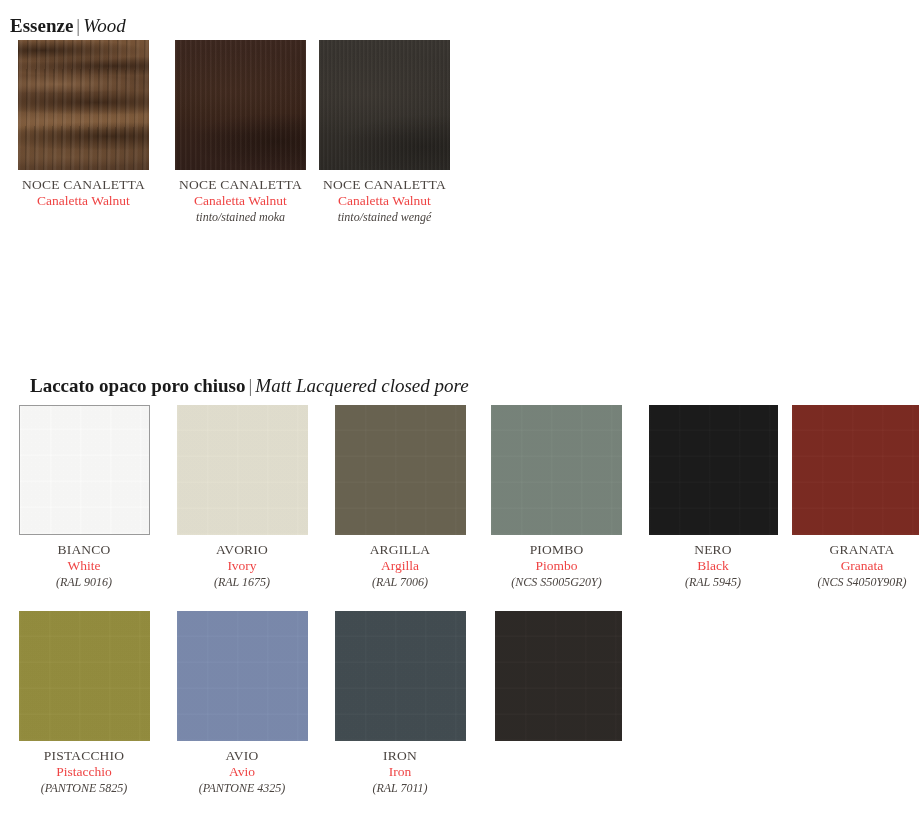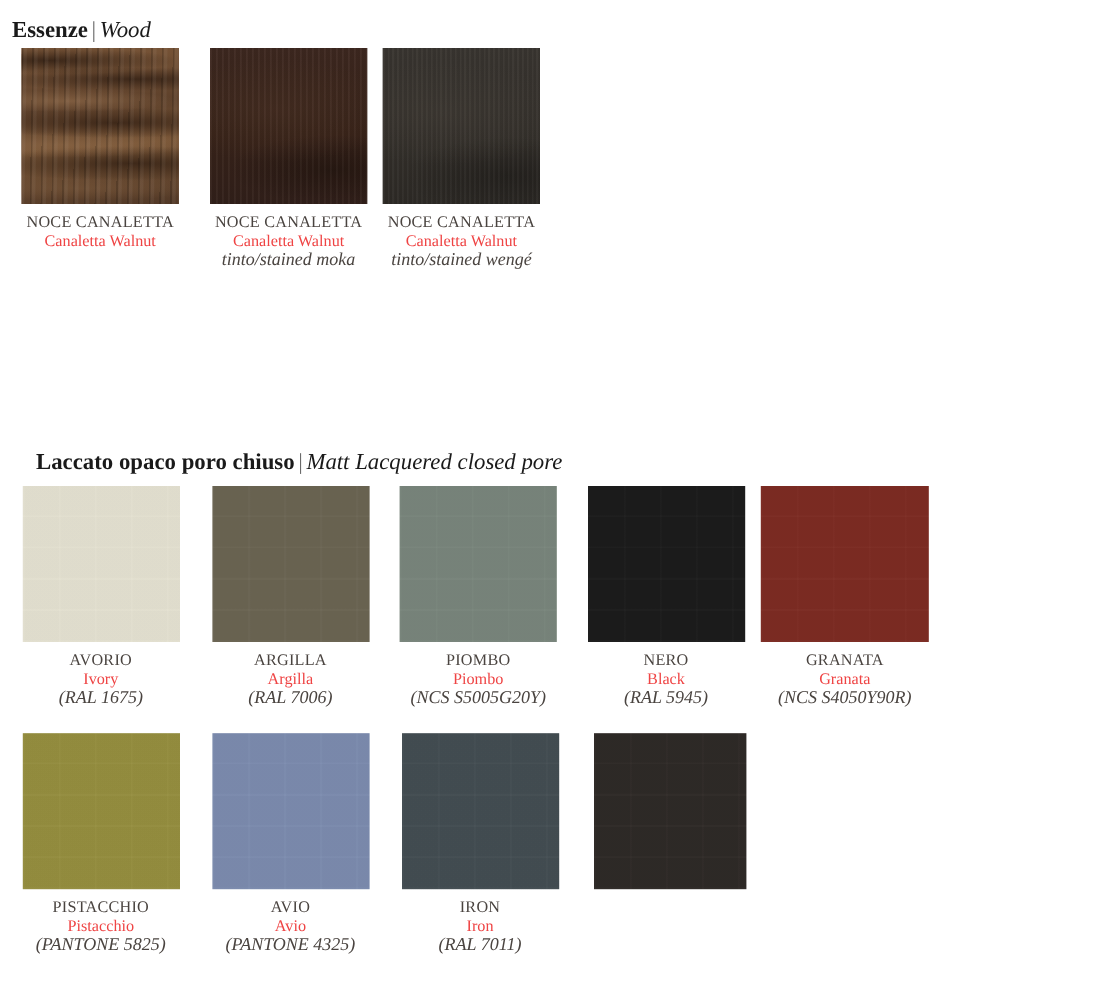--- a/index.html
+++ b/index.html
@@ -71,21 +71,21 @@
     letter-spacing: 0.2px;
     color: #4a4440;
     display: block;
   }
   .cap-en {
     font-size: 13.5px;
     color: #ef4444;
     display: block;
   }
   .cap-note {
-    font-size: 15px;
+    font-size: 12px;
     font-style: italic;
     color: #4a4440;
     display: block;
   }
 
   
   #wood-grid {
     top: 40px;
     left: 5px;
   }
@@ -194,20 +194,28 @@
   </div>
 
 </div>
 
 <div class="section-heading" id="heading-laccato">
   <span class="it-name">Laccato opaco poro chiuso</span><span class="sep">|</span><span class="en-name">Matt Lacquered closed pore</span>
 </div>
 
 <div class="swatch-grid" id="lacquer-grid-1">
 
+  <div class="swatch-cell">
+    <div class="swatch-chip lacquer-surface bordered" style="background-color: rgb(251, 251, 250);"></div>
+    <div class="swatch-caption">
+      <span class="cap-it">BIANCO</span>
+      <span class="cap-en">White</span>
+      <span class="cap-note">(RAL 9016)</span>
+    </div>
+  </div>
 
   <div class="swatch-cell">
     <div class="swatch-chip lacquer-surface" style="background-color: rgb(228, 225, 208);"></div>
     <div class="swatch-caption">
       <span class="cap-it">AVORIO</span>
       <span class="cap-en">Ivory</span>
       <span class="cap-note">(RAL 1675)</span>
     </div>
   </div>
 

